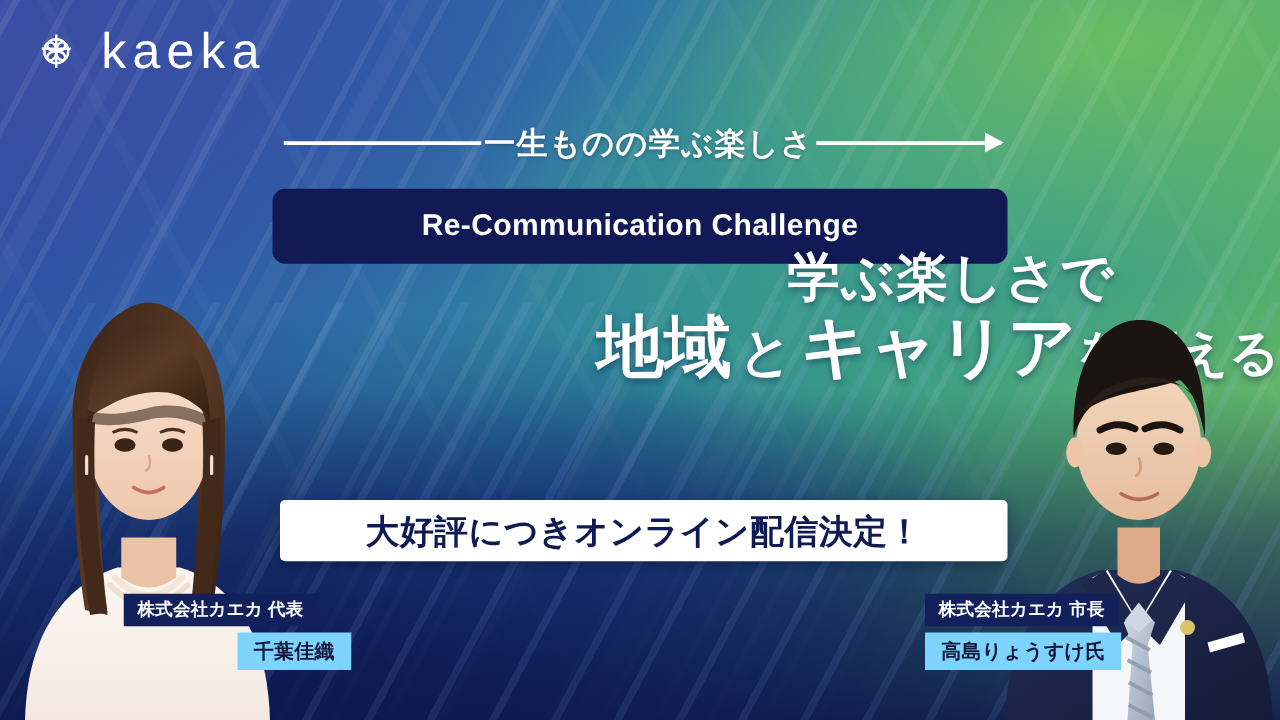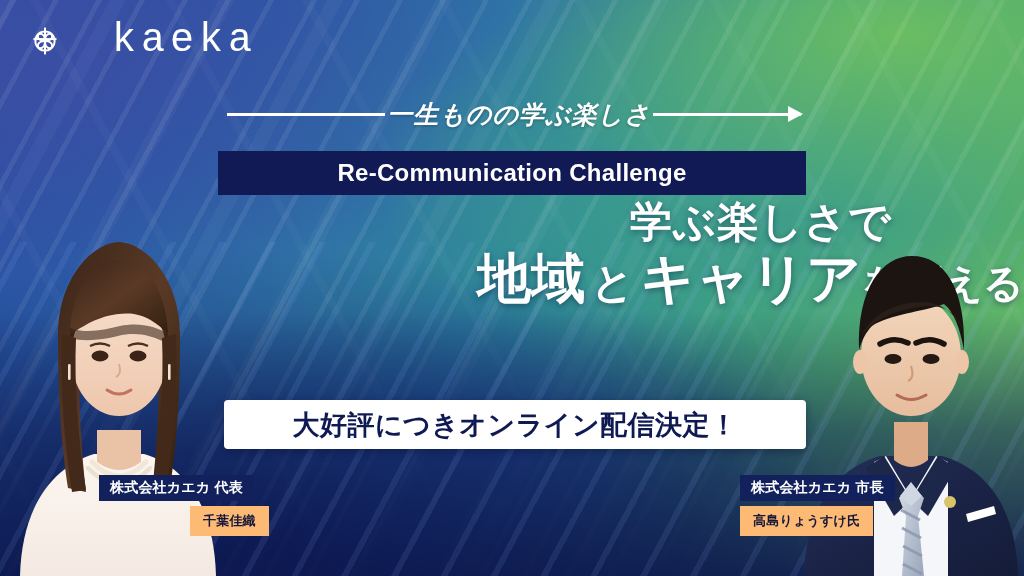--- a/index.html
+++ b/index.html
@@ -58,45 +58,45 @@
     background:repeating-linear-gradient(118deg,
       rgba(255,255,255,.00) 0px, rgba(255,255,255,.00) 18px,
       rgba(150,185,255,.10) 18px, rgba(150,185,255,.10) 24px,
       rgba(255,255,255,.00) 24px, rgba(255,255,255,.00) 44px);
   }
 
   
   .logo{position:absolute;left:22px;top:18px;display:flex;align-items:center;gap:13px;}
   .logo-mark{width:46px;height:46px;display:block;}
   .logo-word{
-    color:#fff;font-family:Liberation Mono, monospace;
-    font-size:40px;letter-spacing:5px;line-height:1;font-weight:400;margin-left:31px;
+    color:#fff;font-family:Liberation Sans, sans-serif;
+    font-size:40px;letter-spacing:5px;line-height:1;font-weight:400;
   }
 
   
   .tagline-row{
     position:absolute;left:214px;top:97px;width:600px;height:34px;
-    display:flex;align-items:center;justify-content:center;gap:2px;font-style:italic;
+    display:flex;align-items:center;justify-content:center;gap:2px;
   }
   .tag-rule{height:3px;background:#fff;flex:0 0 auto;}
   .tag-rule.left{width:158px;}
   .tag-arrow{position:relative;width:148px;height:3px;background:#fff;flex:0 0 auto;}
   .tag-arrow::after{
     content:"";position:absolute;right:-2px;top:50%;transform:translateY(-50%);
     border-left:15px solid #fff;border-top:8px solid transparent;border-bottom:8px solid transparent;
   }
   .tagline-text{
     color:#fff;font-size:25px;font-weight:700;letter-spacing:1px;white-space:nowrap;
     text-shadow:0 1px 3px rgba(0,0,0,.28);
   }
 
   
   .navy-band{
-    position:absolute;left:218px;top:151px;width:588px;height:44px;
-    background:#111a54;display:flex;align-items:center;justify-content:center;
+    position:absolute;left:218px;top:151px;width:588px;height:60px;
+    background:#111a54;display:flex;align-items:center;justify-content:center;border-radius:10px;
   }
   .navy-band-text{
     color:#fff;font-size:24px;font-weight:700;letter-spacing:.3px;white-space:nowrap;
   }
 
   
   .headline{
     position:absolute;left:0;right:0;top:198px;
     text-align:right;color:#fff;
     text-shadow:0 2px 6px rgba(5,18,60,.45);
@@ -136,21 +136,21 @@
   .person-left{left:0;width:232px;height:360px;}
   .person-right{right:0;width:226px;height:360px;}
 
   
   .plate{position:absolute;display:flex;align-items:center;}
   .plate-title{
     background:#12205c;color:#fff;font-size:14px;font-weight:700;
     height:26px;padding:0 11px;white-space:nowrap;letter-spacing:.2px;
   }
   .plate-name{
-    background:#fdba74;color:#14163a;font-size:13px;font-weight:700;
+    background:#7dd3fc;color:#14163a;font-size:16px;font-weight:700;
     height:30px;padding:0 13px;white-space:nowrap;letter-spacing:.2px;
   }
   .plate-l-title{left:99px;top:475px;}
   .plate-l-name{left:190px;top:506px;}
   .plate-r-title{left:740px;top:475px;}
   .plate-r-name{left:740px;top:506px;}
 </style>
 </head>
 <body>
 

